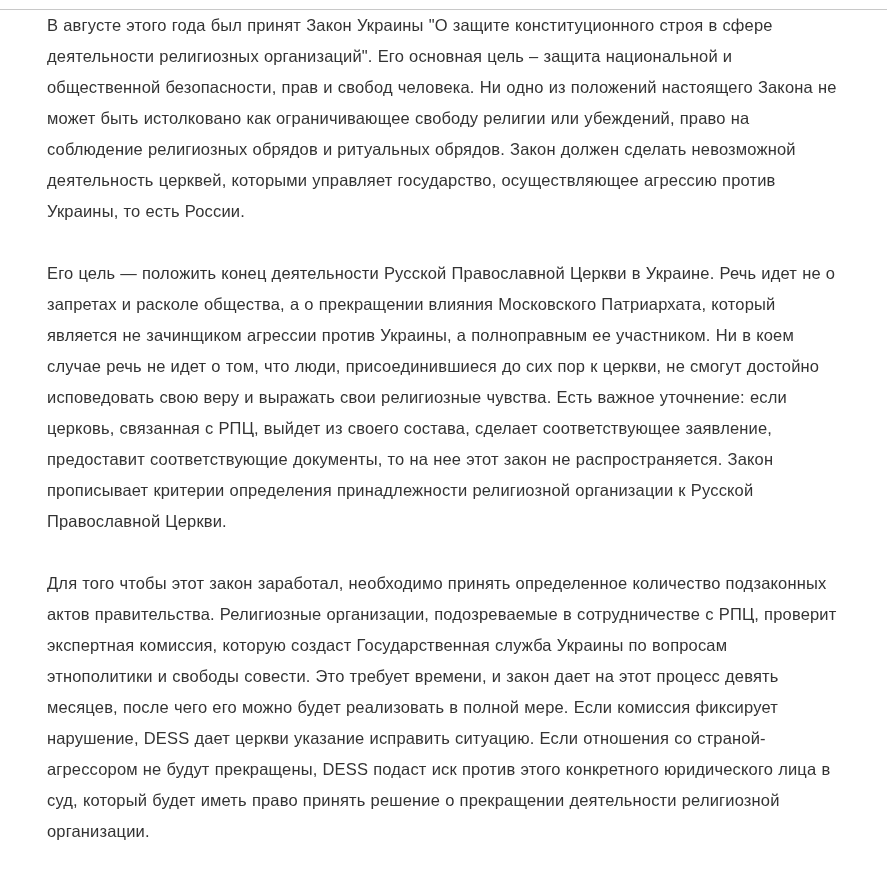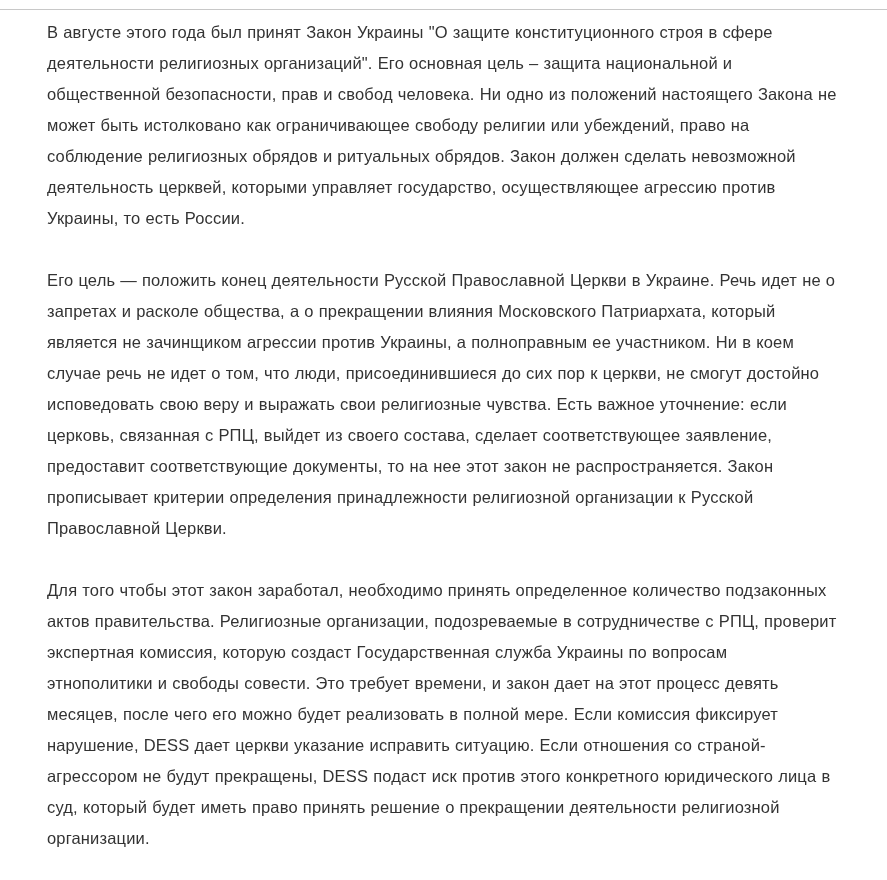--- a/index.html
+++ b/index.html
@@ -30,21 +30,21 @@
     height: 1px;
     background: #c8c8c8;
   }
   .article {
     position: absolute;
     top: 10px;
     left: 47px;
     width: 790px;
   }
   .para {
-    margin: 7px 0 31px 0;
+    margin: 0 0 31px 0;
     font-size: 16.5px;
     line-height: 31px;
     color: #333333;
     text-align: left;
     letter-spacing: 0.01em;
     word-spacing: 0.02em;
     white-space: pre-wrap;
   }
   .heading {
     margin: 0 0 31px 0;

